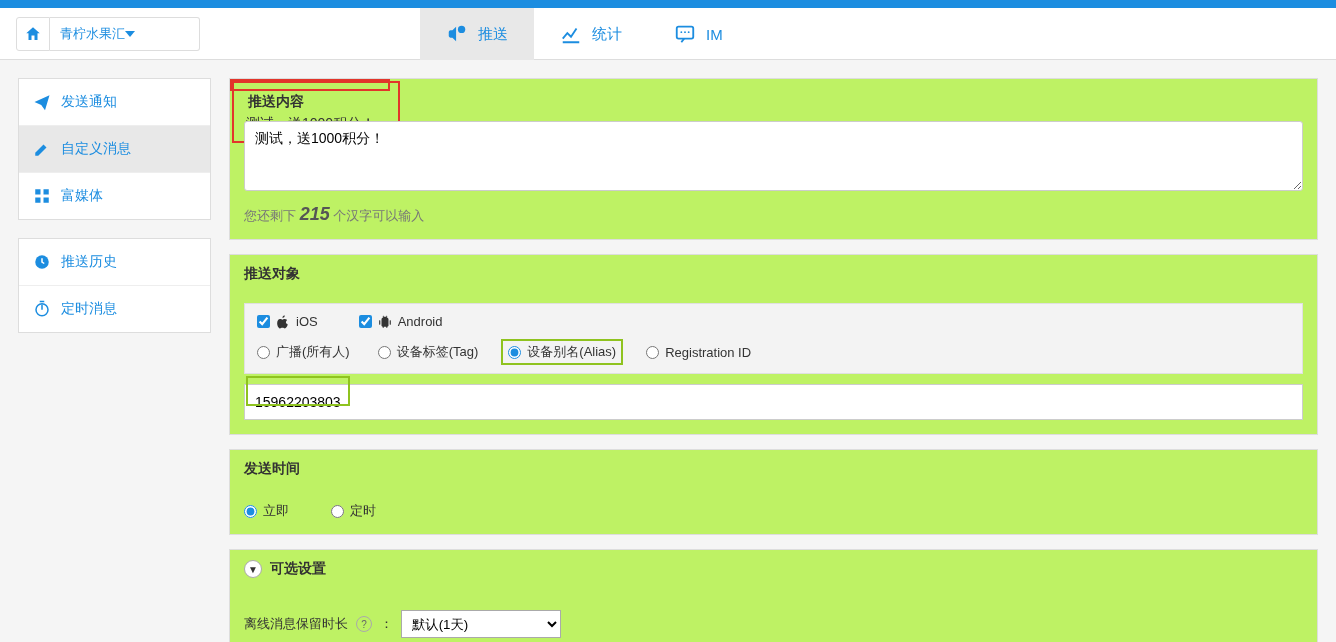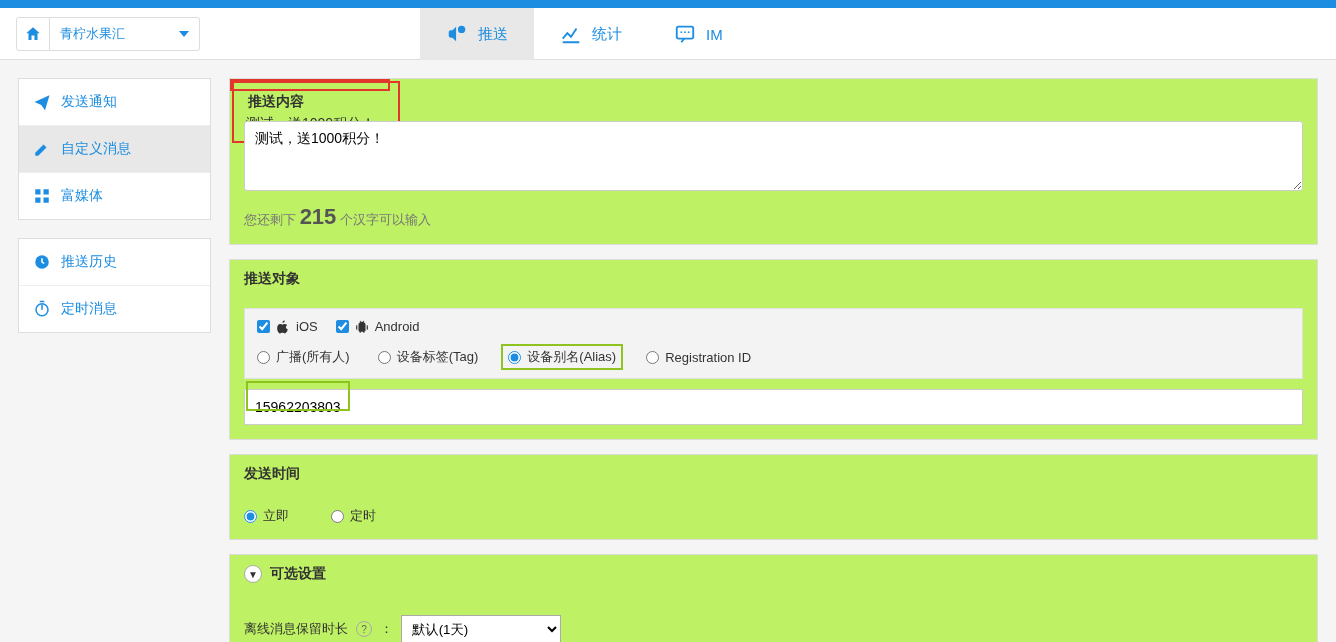--- a/index.html
+++ b/index.html
@@ -1,42 +1,42 @@
 <!DOCTYPE html>
 <html><head>
 <meta charset="utf-8">
 <style>
 * { box-sizing: border-box; margin: 0; padding: 0; }
 body { font-family: "Microsoft YaHei", Arial, sans-serif; font-size: 13px; background: #f5f5f5; color: #333; }
 .top-bar { height: 8px; background: #1c8de0; }
 .header { background: #fff; height: 52px; display: flex; align-items: stretch; border-bottom: 1px solid #ddd; }
 .app-switcher { display: flex; align-items: center; margin-left: 16px; }
 .app-home { width: 34px; height: 34px; border: 1px solid #ddd; display: flex; align-items: center; justify-content: center; border-radius: 3px 0 0 3px; }
-.app-select { width: 150px; height: 34px; border: 1px solid #ddd; border-left: none; display: flex; align-items: center; justify-content: space-between; padding: 0 10px; color: #1c8de0; border-radius: 0 3px 3px 0; cursor: pointer; }
+.app-select { width: 150px; height: 34px; border: 1px solid #ddd; border-left: none; display: flex; align-items: center; padding: 0 10px; color: #1c8de0; border-radius: 0 3px 3px 0; cursor: pointer; }
 .app-select .caret { width: 0; height: 0; border-left: 5px solid transparent; border-right: 5px solid transparent; border-top: 6px solid #1c8de0; }
 .nav-tabs { display: flex; margin-left: 220px; }
 .nav-tab { display: flex; align-items: center; gap: 10px; padding: 0 26px; color: #1c8de0; font-size: 15px; cursor: pointer; height: 52px; }
 .nav-tab.active { background: #e8e8e8; }
 .nav-tab .ticon { width: 22px; height: 22px; }
 .layout { display: flex; gap: 18px; padding: 18px; align-items: flex-start; }
 .sidebar { width: 196px; display: flex; flex-direction: column; gap: 18px; }
 .side-panel { border: 1px solid #ddd; background: #fff; }
 .side-item { display: flex; align-items: center; gap: 10px; padding: 14px 14px; color: #1c8de0; font-size: 14px; cursor: pointer; border-top: 1px solid #eee; }
 .side-item:first-child { border-top: none; }
 .side-item.active { background: #e8e8e8; }
 .side-item .sicon { width: 18px; height: 18px; flex: 0 0 18px; }
 .main { flex: 1; display: flex; flex-direction: column; gap: 14px; }
 .card { border: 1px solid #ddd; background: #bef264; }
 .card-head { padding: 10px 14px; font-weight: bold; font-size: 14px; }
 .card-body { padding: 10px 14px 14px 14px; }
 .textarea { width: 1059px; max-width: 100%; height: 70px; border: 1px solid #ccc; border-radius: 3px; padding: 8px 10px; font-size: 14px; resize: both; background: #fff; font-family: inherit; }
 .counter { margin-top: 10px; color: #777; }
-.counter .n { font-weight: bold; font-size: 22px; color: #555; }
+.counter .n { font-style: italic; font-weight: bold; font-size: 18px; color: #555; }
 .target-box { background: #f3f3f3; border: 1px solid #e0e0e0; padding: 10px 12px; }
-.chk-row { display: flex; gap: 18px; align-items: center; }
+.chk-row { display: flex; gap: 41px; align-items: center; }
 .chk { display: flex; align-items: center; gap: 6px; }
 .radio-row { display: flex; gap: 28px; align-items: center; margin-top: 12px; }
 .ritem { display: flex; align-items: center; gap: 6px; }
 .alias-input { margin-top: 10px; width: 100%; height: 36px; border: 1px solid #ccc; background: #fff; padding: 8px 10px; font-size: 14px; }
 .time-row { display: flex; gap: 42px; align-items: center; margin-top: 4px; }
 .opt-head { display: flex; align-items: center; gap: 8px; }
 .toggle-btn { width: 18px; height: 18px; border: 1px solid #aaa; border-radius: 50%; display: flex; align-items: center; justify-content: center; font-size: 10px; cursor: pointer; background: #fff; }
 .row { display: flex; align-items: center; gap: 8px; margin-top: 12px; }
 .qmark { width: 16px; height: 16px; border: 1px solid #aaa; border-radius: 50%; display: flex; align-items: center; justify-content: center; font-size: 10px; color: #666; }
 .select { height: 28px; border: 1px solid #aaa; padding: 0 6px; background: #fff; }

